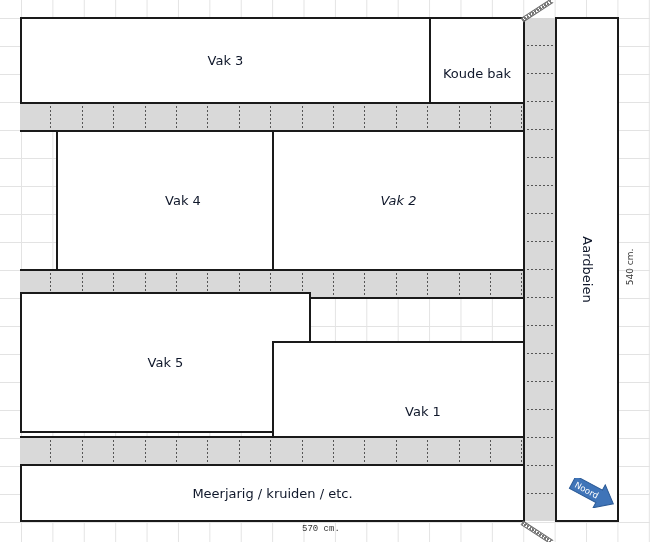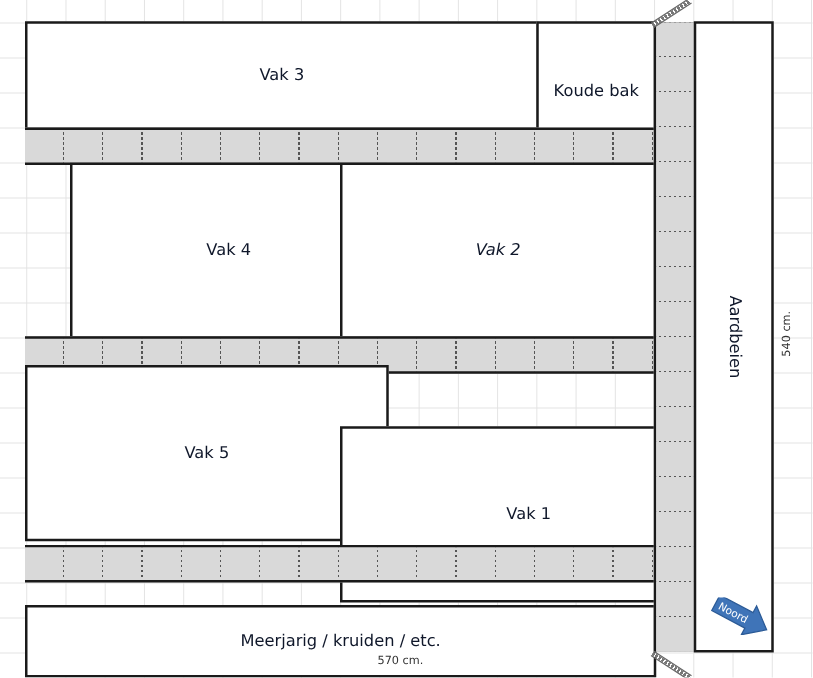--- a/index.html
+++ b/index.html
@@ -91,35 +91,35 @@
   <div class="bed" style="left:20px; top:292px; width:291px; height:141px;align-items:center;">
     <span>Vak 5</span>
   </div>
 
   <div class="bed" style="left:272px; top:313px; width:302px; height:141px;margin-top:28px;">
     <span>Vak 1</span>
   </div>
 
   <div class="path h" style="left:20px; top:436px; width:505px; height:30px;"></div>
 
-  <div class="bed" style="left:20px; top:484px; width:505px; height:58px;">
+  <div class="bed" style="left:20px; top:464px; width:505px; height:58px;">
     <span>Meerjarig / kruiden / etc.</span>
   </div>
 
   <div class="path v" style="left:523px; top:18px; width:34px; height:503px;"></div>
 
   <div class="bed" style="left:555px; top:17px; width:64px; height:505px;">
     <span class="vertical-label">Aardbeien</span>
   </div>
 
   <div class="hinge" style="left:519px; top:8px; transform:rotate(-33deg);"></div>
   <div class="hinge" style="left:519px; top:530px; transform:rotate(33deg);"></div>
 
   <svg class="noord" viewBox="0 0 50 30">
     <g transform="rotate(28 25 15)">
       <path d="M2 8 L32 8 L32 2 L48 15 L32 28 L32 22 L2 22 Z" fill="#3f74b8" stroke="#2b5a96" stroke-width="1"></path>
       <text x="18" y="18.5" font-size="8.5" fill="#ffffff" text-anchor="middle" font-family="DejaVu Sans, sans-serif">Noord</text>
     </g>
   </svg>
 
-  <div class="dim" style="left:302px; top:524px;">570 cm.</div>
+  <div class="dim" style="left:302px; top:524px;font-family:Liberation Mono, monospace;">570 cm.</div>
   <div class="dim side" style="left:612px; top:262px;">540 cm.</div>
 </div>
 
 </body></html>

